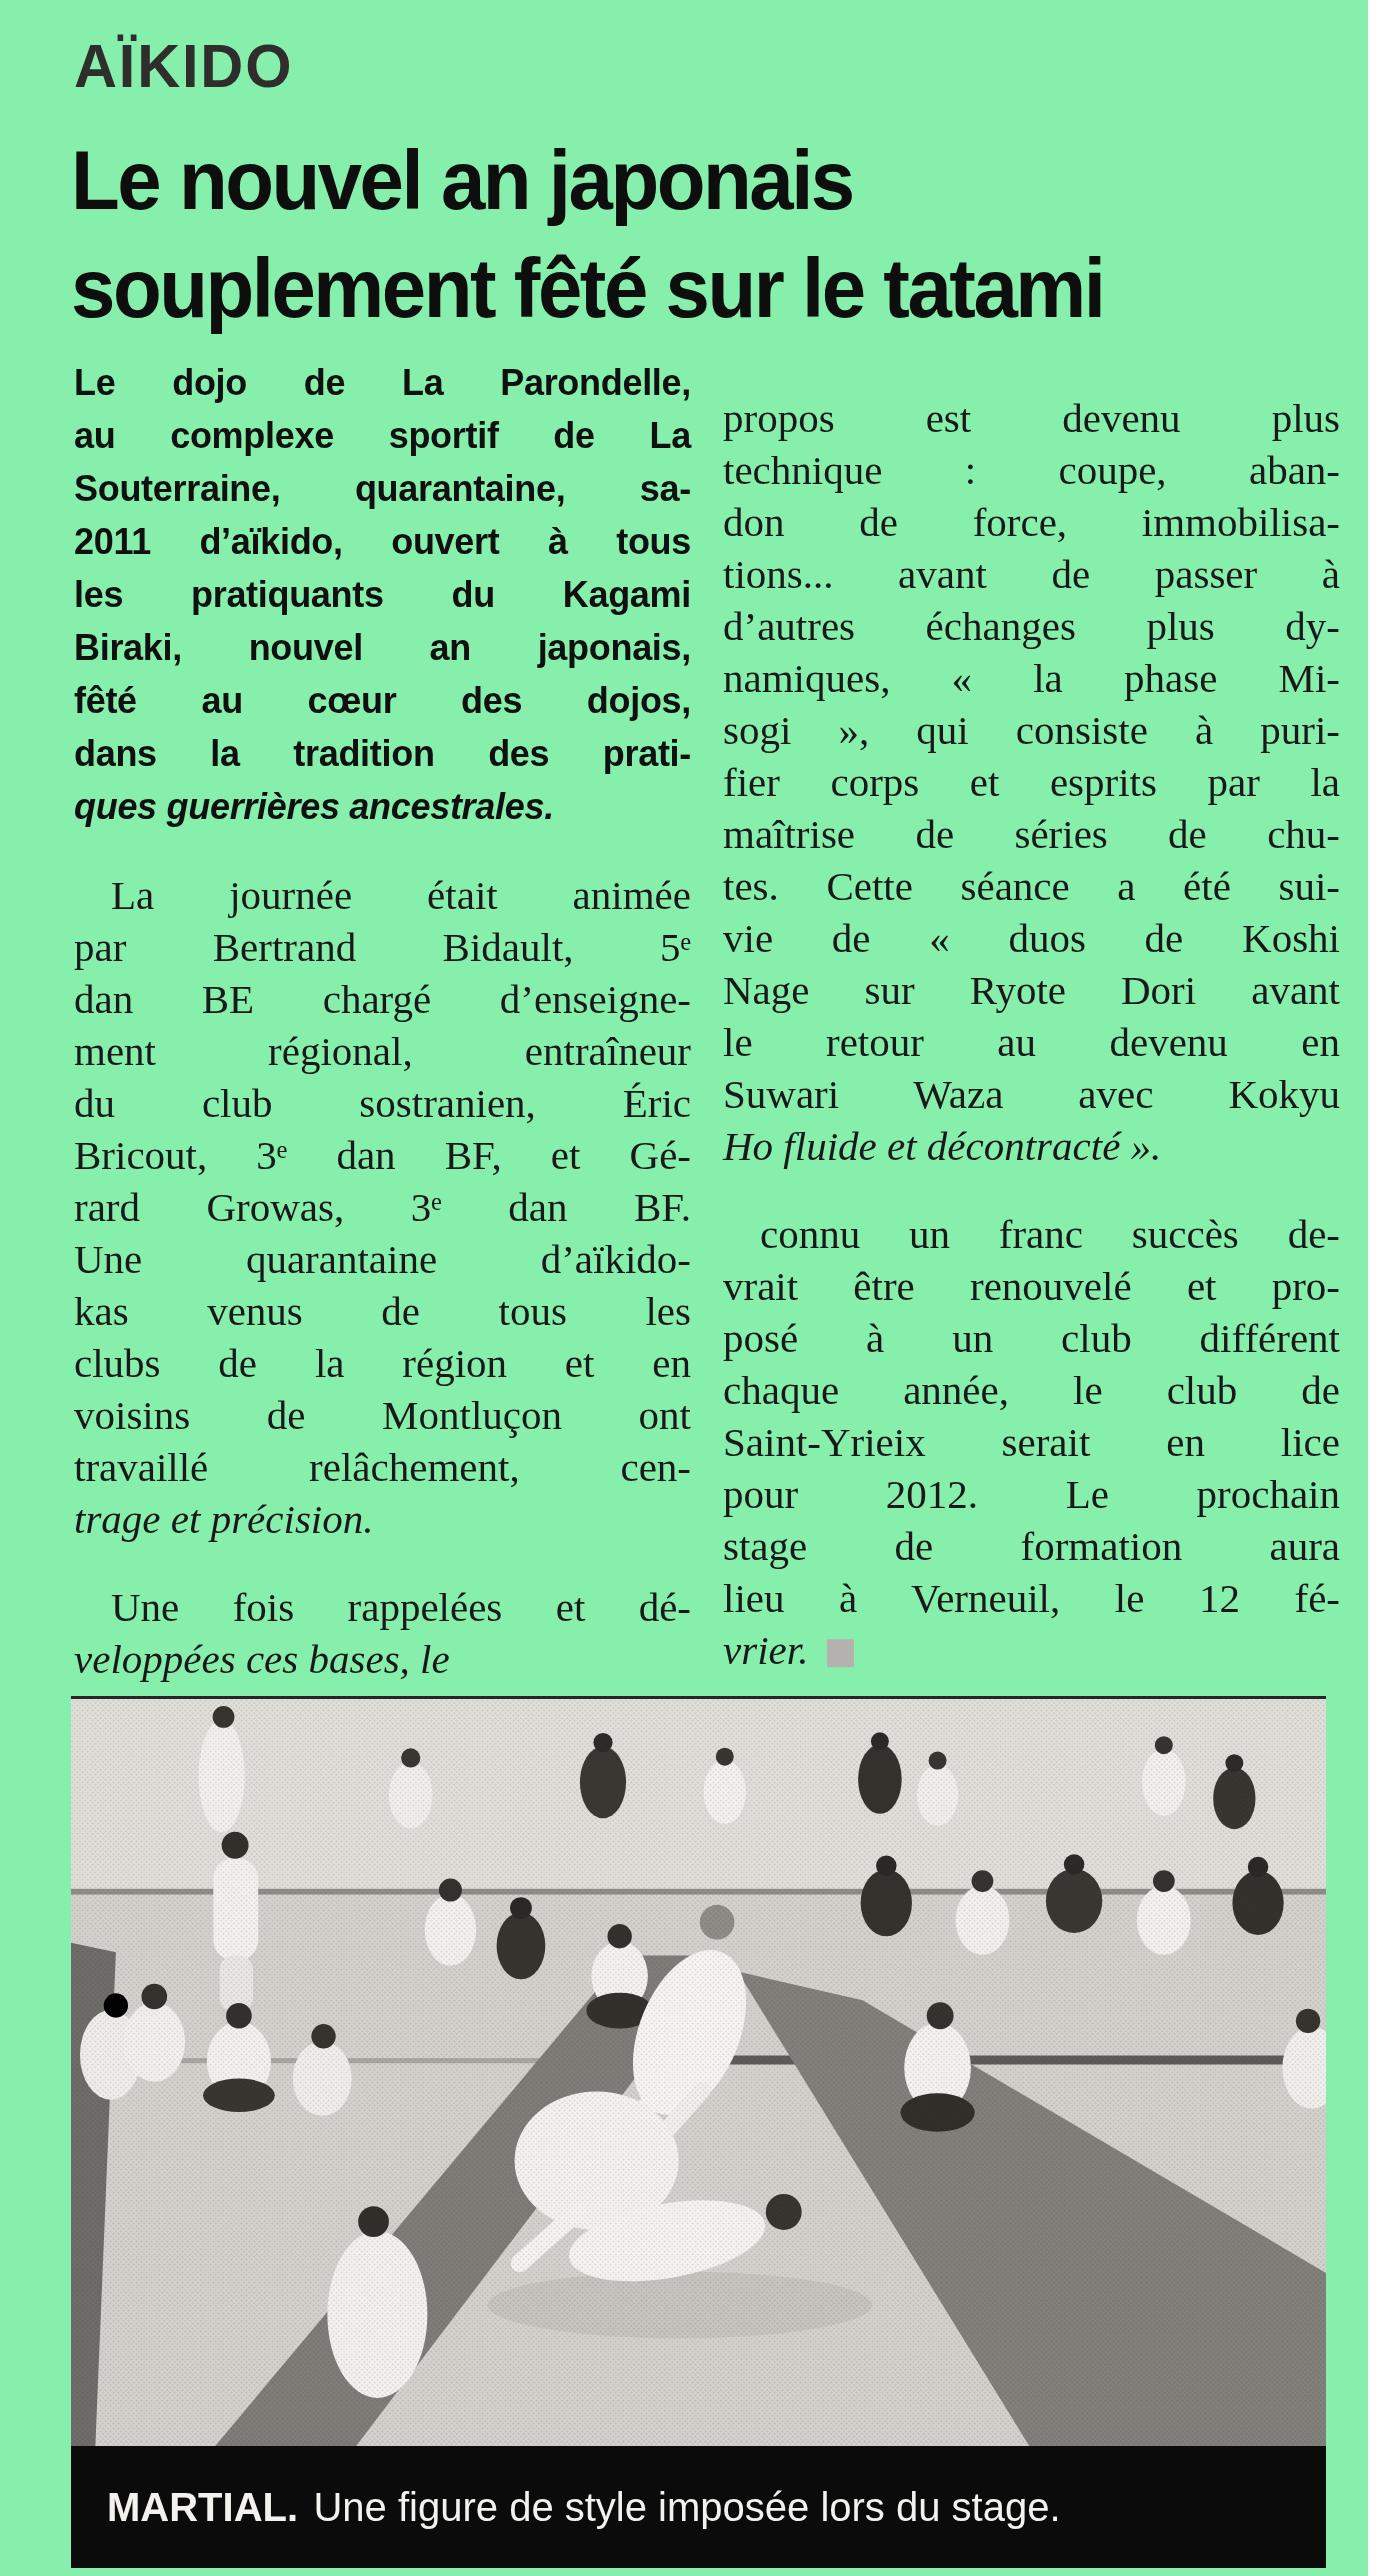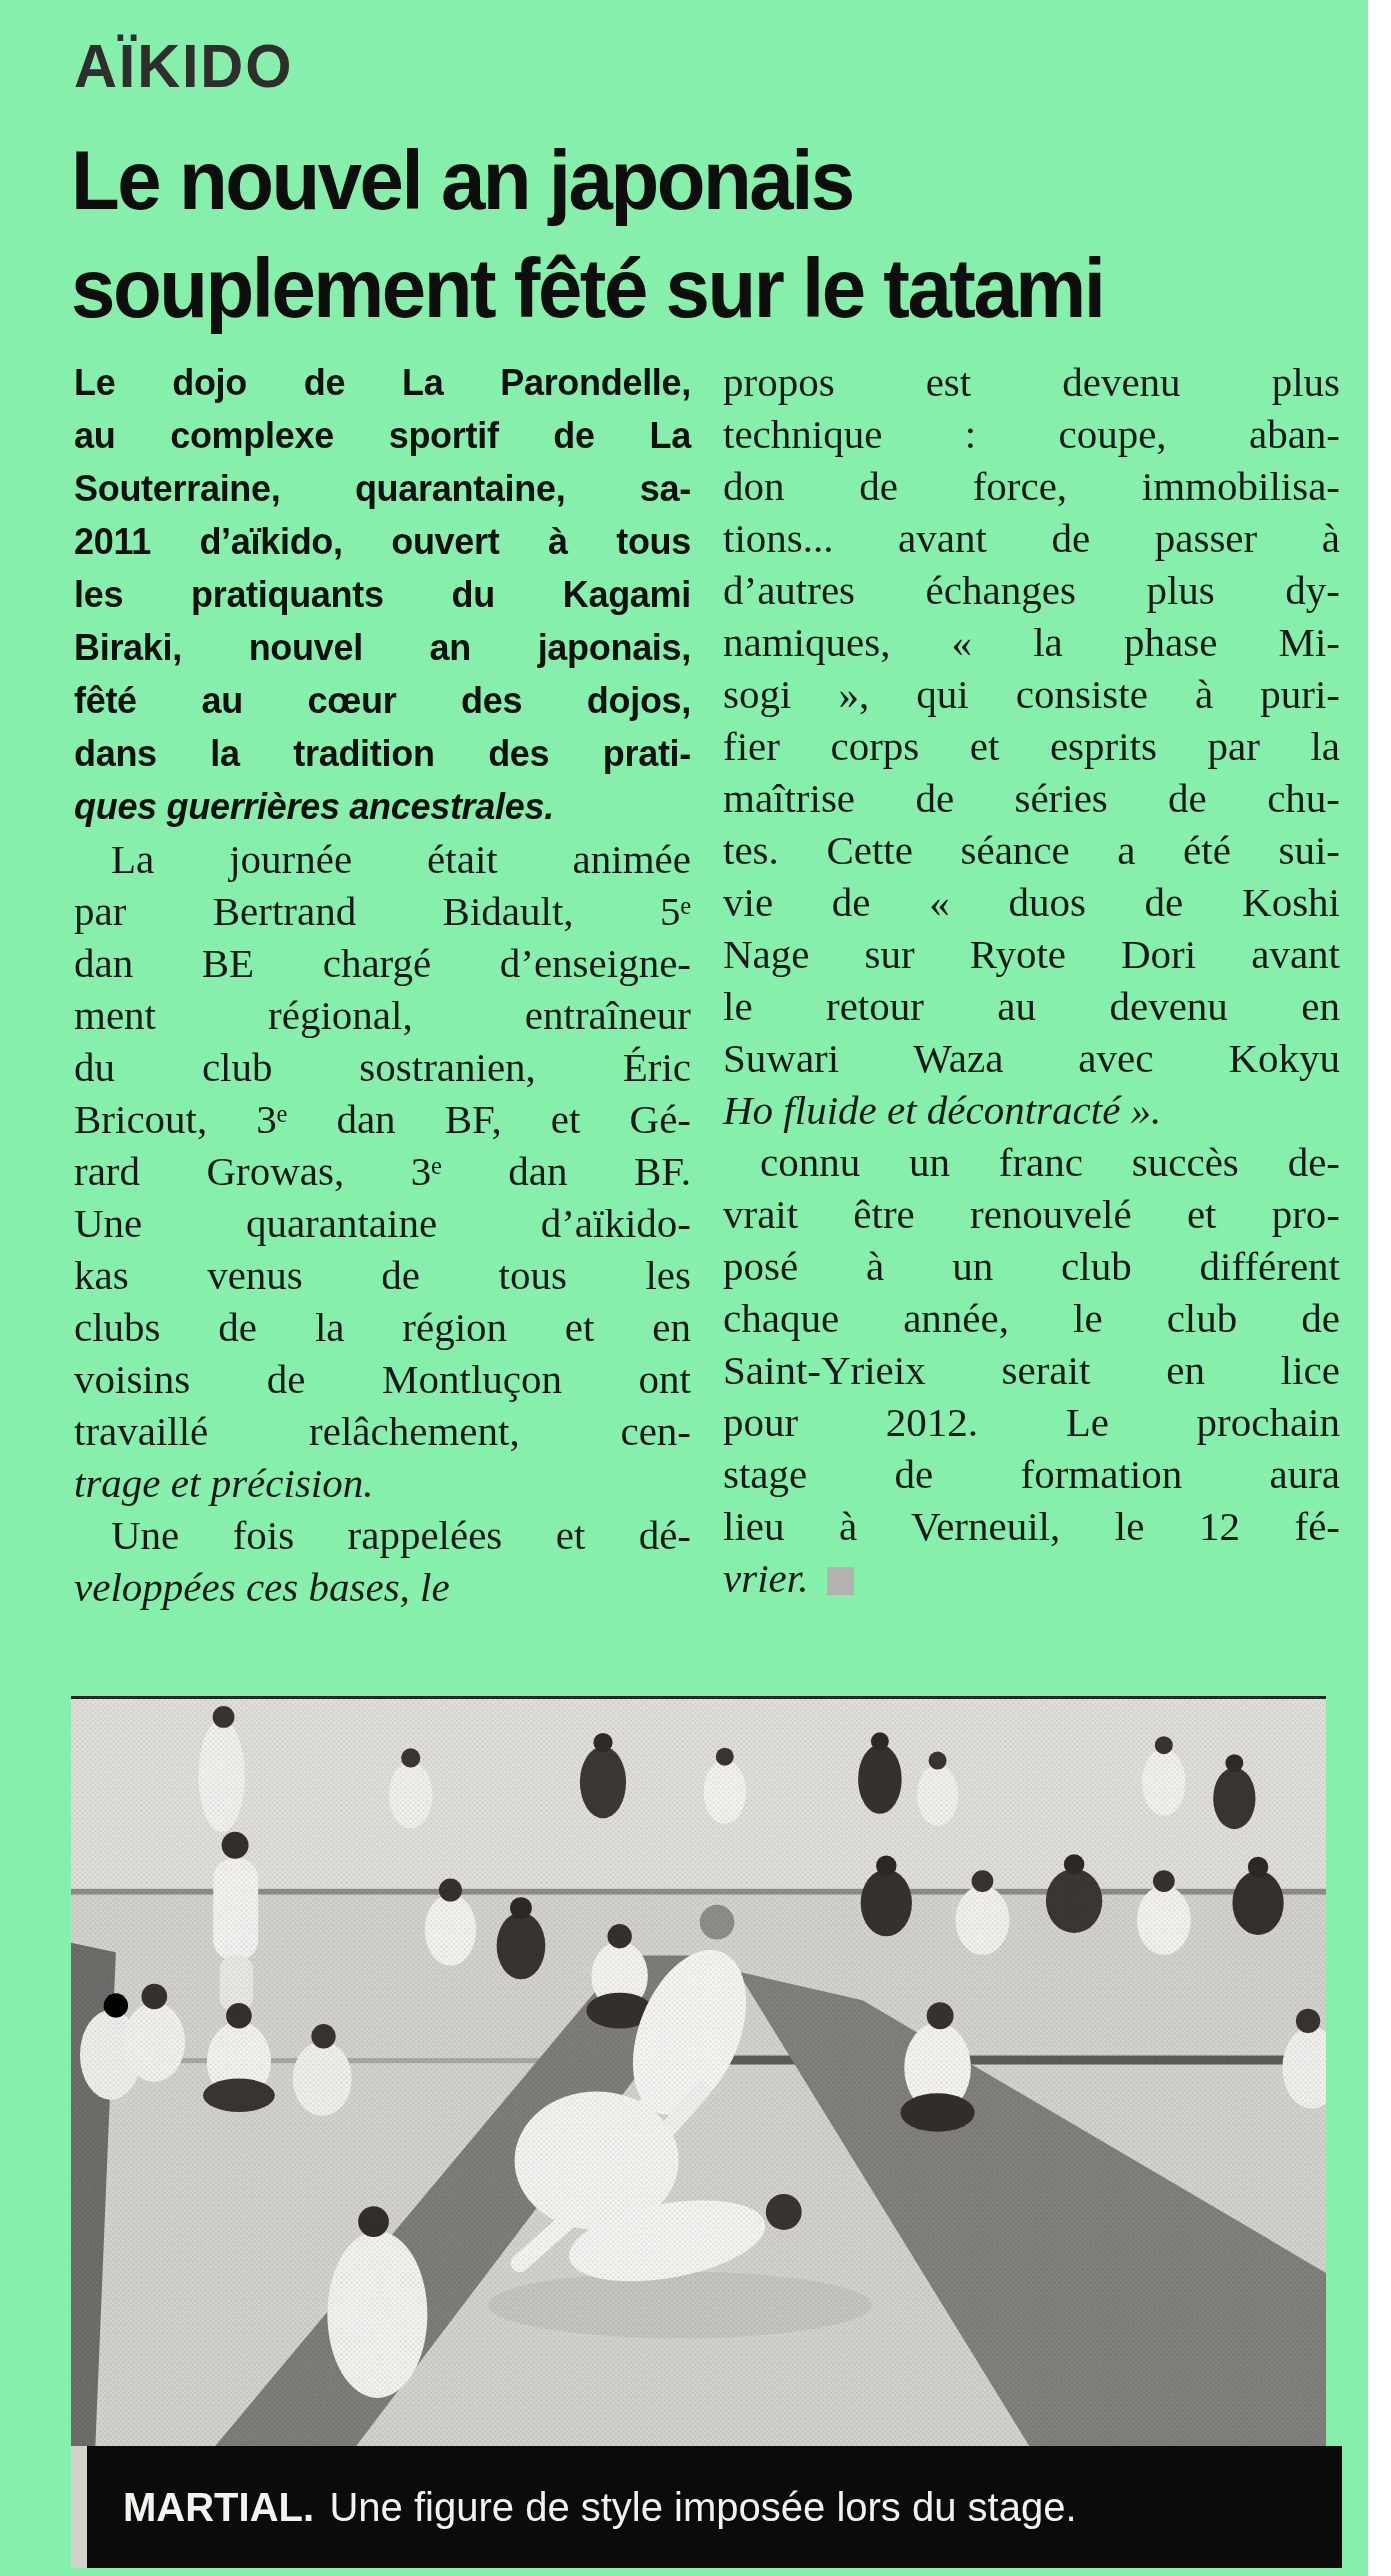--- a/index.html
+++ b/index.html
@@ -43,20 +43,21 @@
     font-weight: 700;
     font-size: 36px;
     line-height: 53px;
     letter-spacing: -0.3px;
     color: #101010;
   }
   .serif {
     font-size: 41px;
     line-height: 52px;
     color: #191919;
+    margin-top: 36px;
   }
   .jline { text-align: justify; text-align-last: justify; }
   .jline.lastline { text-align-last: left; font-style: italic; }
   .indent .jline:first-child { text-indent: 37px; }
   .endpara .jline.lastline::after {
     content: "";
     display: inline-block;
     width: 27px; height: 28px;
     background: #b4b2ae;
     margin-left: 19px;
@@ -64,21 +65,21 @@
   }
   .photo {
     position: absolute; left: 71px; top: 1696px;
     width: 1255px; height: 872px; margin: 0;
     border-top: 3.2px solid #262626;
     box-sizing: border-box;
     background: #d3d1cc;
   }
   .photo svg { display: block; }
   .caption {
-    position: absolute; left: 16px; bottom: 0;
+    position: absolute; left: 0; bottom: 0;
     width: 100%; height: 122px;
     background: #0b0b0b;
     display: flex; align-items: center;
     padding-left: 36px; box-sizing: border-box;
     font-family: "Liberation Sans", sans-serif;
     font-size: 40px;
     color: #f3f2ef;
     white-space: nowrap;
   }
   .cap-label { font-weight: 700; margin-right: 15.4px; letter-spacing: 0px; }

